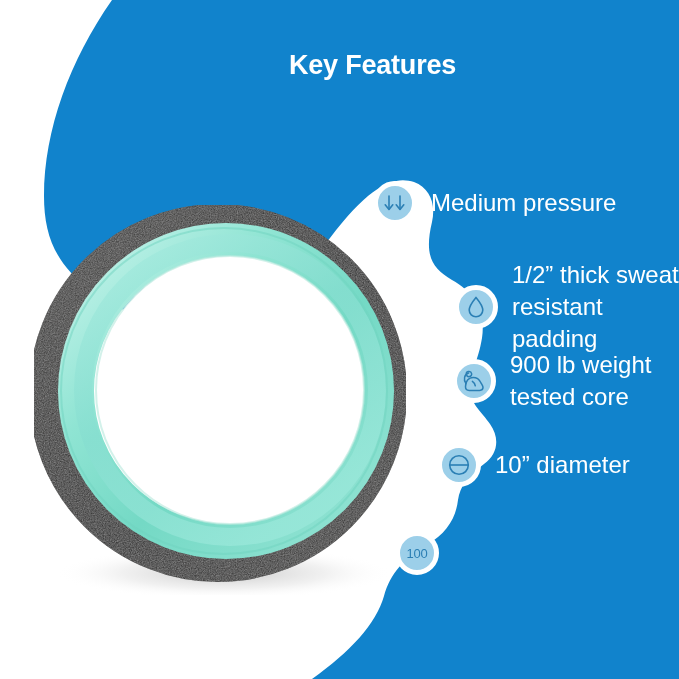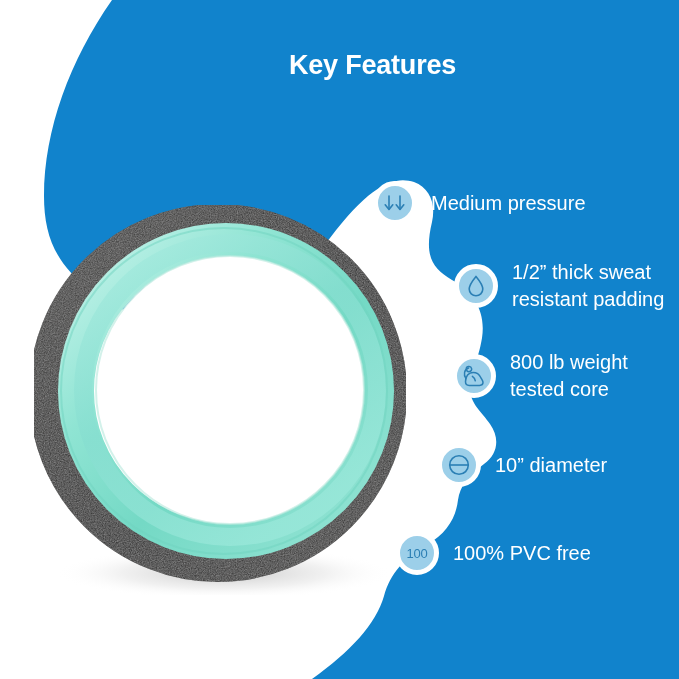--- a/index.html
+++ b/index.html
@@ -81,32 +81,32 @@
   .badge-num {
     font-family: "Liberation Sans", sans-serif;
     font-size: 13px;
     color: #2b7fb4;
     letter-spacing: -0.3px;
     line-height: 1;
   }
   .feature-label {
     margin-left: 14px;
     color: #ffffff;
-    font-size: 20px;
+    font-size: 24px;
     line-height: 1.33;
     font-family: "Liberation Sans", sans-serif;
     white-space: pre-line;
   }
 
   
   #feature-0 { left: 373px; top: 181px; }
   #feature-1 { left: 454px; top: 259px; }
   #feature-2 { left: 452px; top: 349px; }
   #feature-3 { left: 437px; top: 443px; text-align: center; }
-  #feature-4 { left: 395px; top: 531px; }
+  #feature-4 { left: 395px; top: 531px; flex-direction: column; }
 </style>
 </head>
 <body>
 
 <div id="stage">
 
   <svg id="bg-layer" viewBox="0 0 679 679" preserveAspectRatio="none">
     <rect x="0" y="0" width="679" height="679" fill="#1183cc"></rect>
     <path fill="#ffffff" d="M 0,0
              L 112,0
@@ -220,34 +220,33 @@
 
           <path d="M4.9 14.4 C3.6 12.6 3.1 10.5 3.6 8.4 C4.1 6.2 5.6 4.6 7.6 4.1"></path>
 
           <path d="M7.3 2.6 C8.9 2.3 10.3 3.2 10.6 4.6 C10.9 6 10 7.3 8.5 7.6
                    C7 7.9 5.7 7 5.4 5.6 C5.1 4.2 5.9 2.9 7.3 2.6 Z"></path>
 
           <path d="M11.4 12.4 C12.9 13.4 14 15 14.3 16.8"></path>
         </g>
       </svg>
     </div>
-    <div class="feature-label">800 lb weight
+    <div class="feature-label">900 lb weight
 tested core</div>
   </div>
 
   <div class="feature" id="feature-3">
     <div class="badge">
       <svg width="24" height="24" viewBox="0 0 24 24">
         <circle cx="12" cy="12" r="9.3" fill="none" stroke="#2b7fb4" stroke-width="1.6"></circle>
         <line x1="2.8" y1="12" x2="21.2" y2="12" stroke="#2b7fb4" stroke-width="1.6"></line>
       </svg>
     </div>
     <div class="feature-label">10” diameter</div>
   </div>
 
   <div class="feature" id="feature-4">
     <div class="badge">
       <span class="badge-num">100</span>
     </div>
-    <div class="feature-label">100% PVC free</div>
   </div>
 
 </div>
 
 </body></html>

